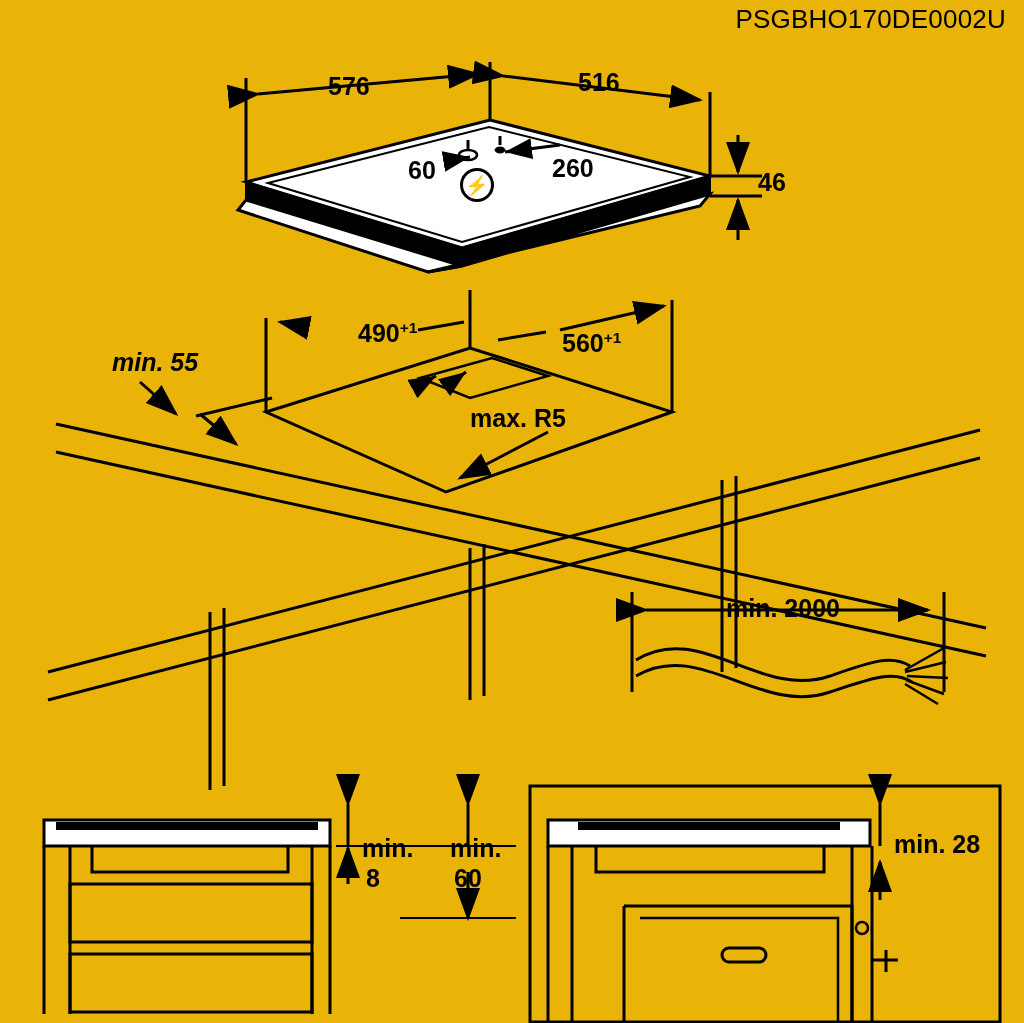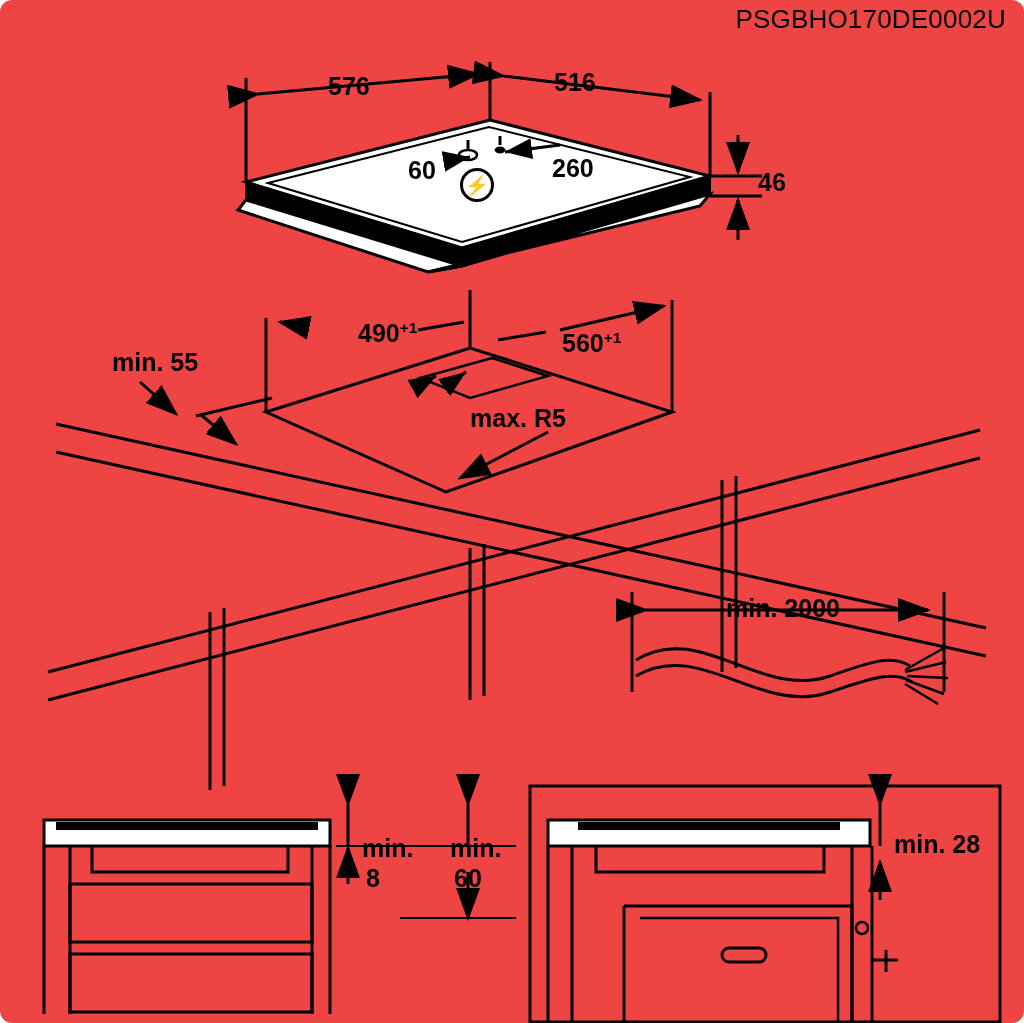--- a/index.html
+++ b/index.html
@@ -11,22 +11,21 @@
     width: 1024px;
     height: 1023px;
     font-family: "Liberation Sans", sans-serif;
     color: #000000;
     overflow: hidden;
   }
   #sheet {
     position: relative;
     width: 1024px;
     height: 1023px;
-    background: #ef4444;
-    border-radius: 12px;
+    background: #eab308;
   }
   .doc-code {
     position: absolute;
     top: 4px;
     right: 18px;
     font-size: 26px;
     letter-spacing: 0.2px;
     white-space: nowrap;
   }
   .lbl {
@@ -189,33 +188,33 @@
       <circle cx="862" cy="928" r="6" fill="none" stroke="#000" stroke-width="2.5"></circle>
       <line x1="872" y1="960" x2="898" y2="960" stroke-width="3"></line>
       <line x1="886" y1="950" x2="886" y2="972" stroke-width="3"></line>
 
       <line x1="880" y1="804" x2="880" y2="846" marker-start="url(#ah)"></line>
       <line x1="880" y1="900" x2="880" y2="862" marker-end="url(#ah)"></line>
     </g>
   </svg>
 
   <div class="lbl" style="left:328px; top:74px;">576</div>
-  <div class="lbl" style="left:554px; top:70px;">516</div>
+  <div class="lbl" style="left:578px; top:70px;">516</div>
   <div class="lbl" style="left:408px; top:158px;">60</div>
   <div class="lbl" style="left:508px; top:156px;margin-left:44px;">260</div>
   <div class="bolt-circle" style="left:460px; top:168px;">⚡</div>
   <div class="lbl" style="left:758px; top:170px;">46</div>
 
   <div class="lbl" style="left:326px; top:320px;margin-left:32px;">
     <span>490</span><sup>+1</sup>
   </div>
   <div class="lbl" style="left:562px; top:330px;text-align:center;">
     <span>560</span><sup>+1</sup>
   </div>
-  <div class="lbl" style="left:112px; top:350px;">min. 55</div>
+  <div class="lbl" style="left:112px; top:350px;font-style:italic;">min. 55</div>
   <div class="lbl" style="left:470px; top:406px;">max. R5</div>
 
   <div class="lbl" style="left:726px; top:596px;">min. 2000</div>
 
   <div class="lbl" style="left:362px; top:836px;">min.</div>
   <div class="lbl" style="left:366px; top:866px;">8</div>
   <div class="lbl" style="left:450px; top:836px;">min.</div>
   <div class="lbl" style="left:454px; top:866px;">60</div>
 
   <div class="lbl" style="left:894px; top:832px;">min. 28</div>

